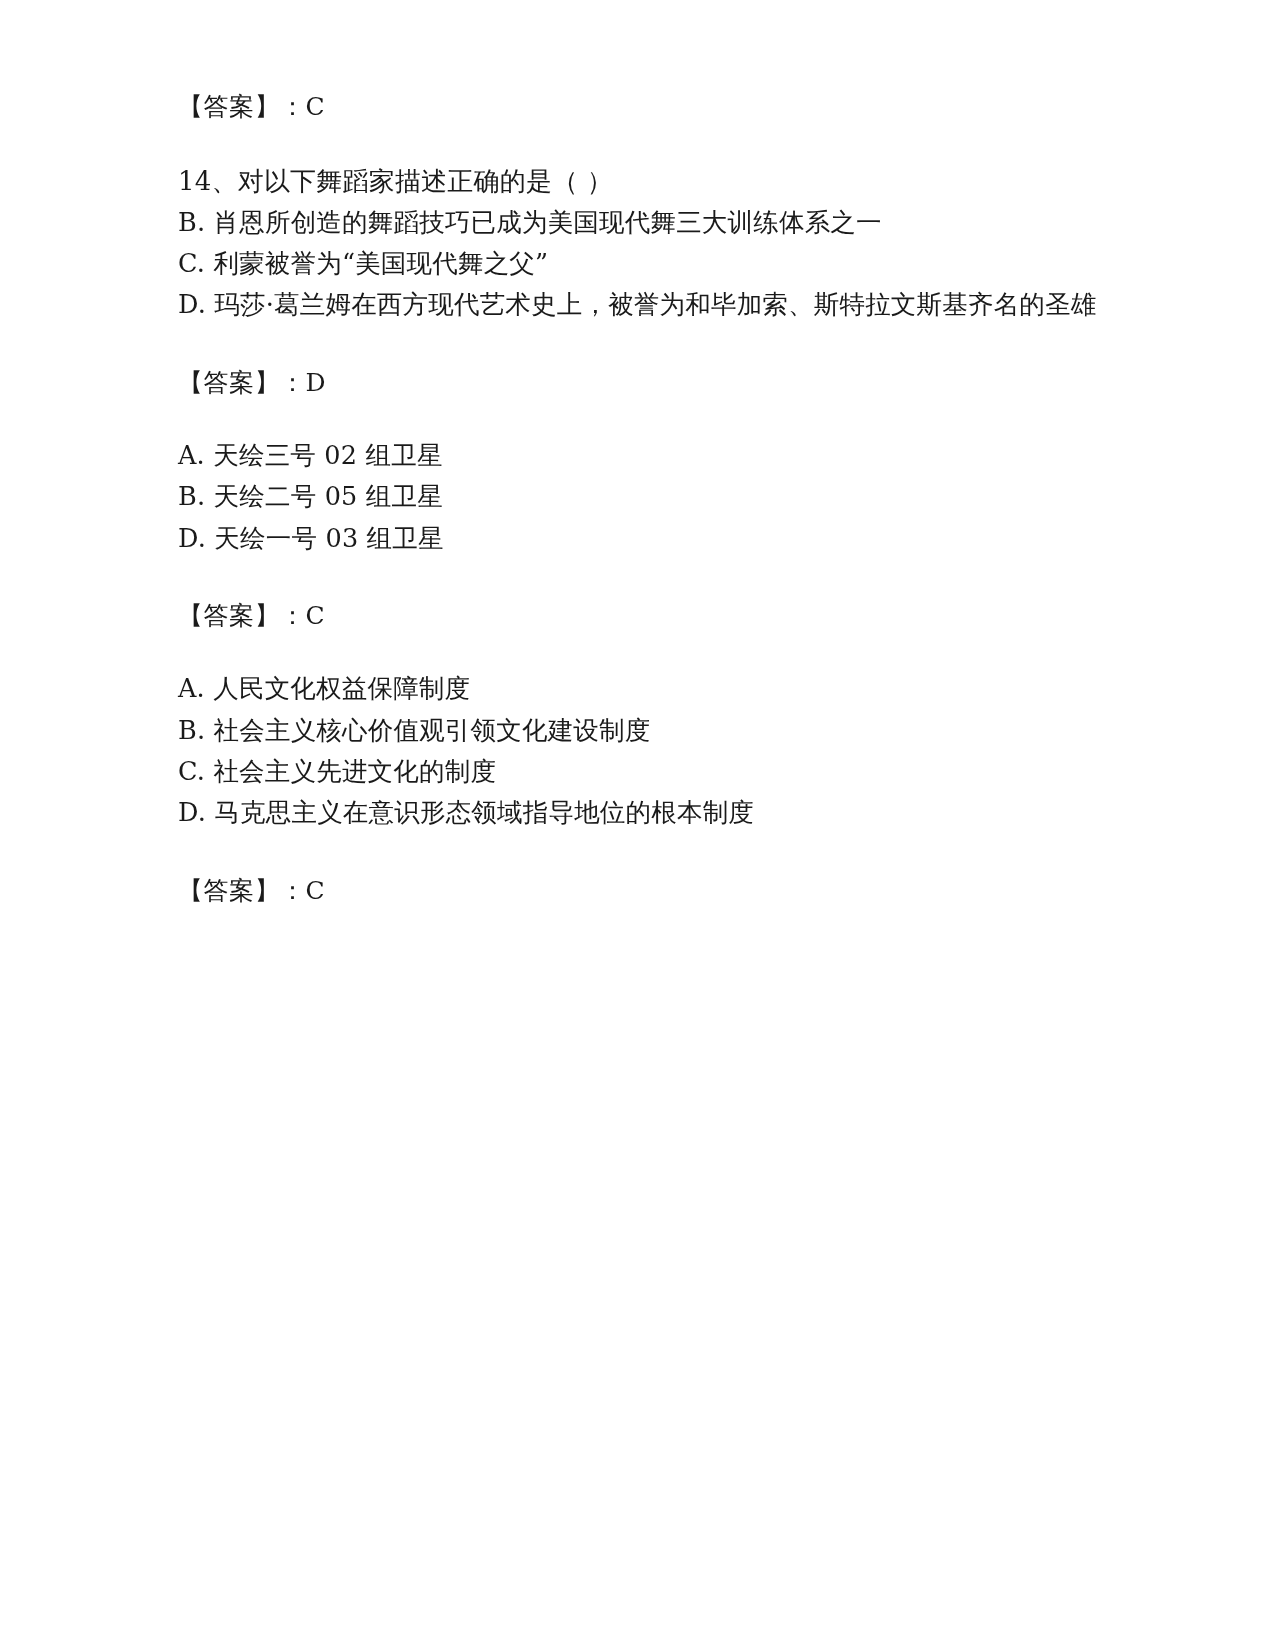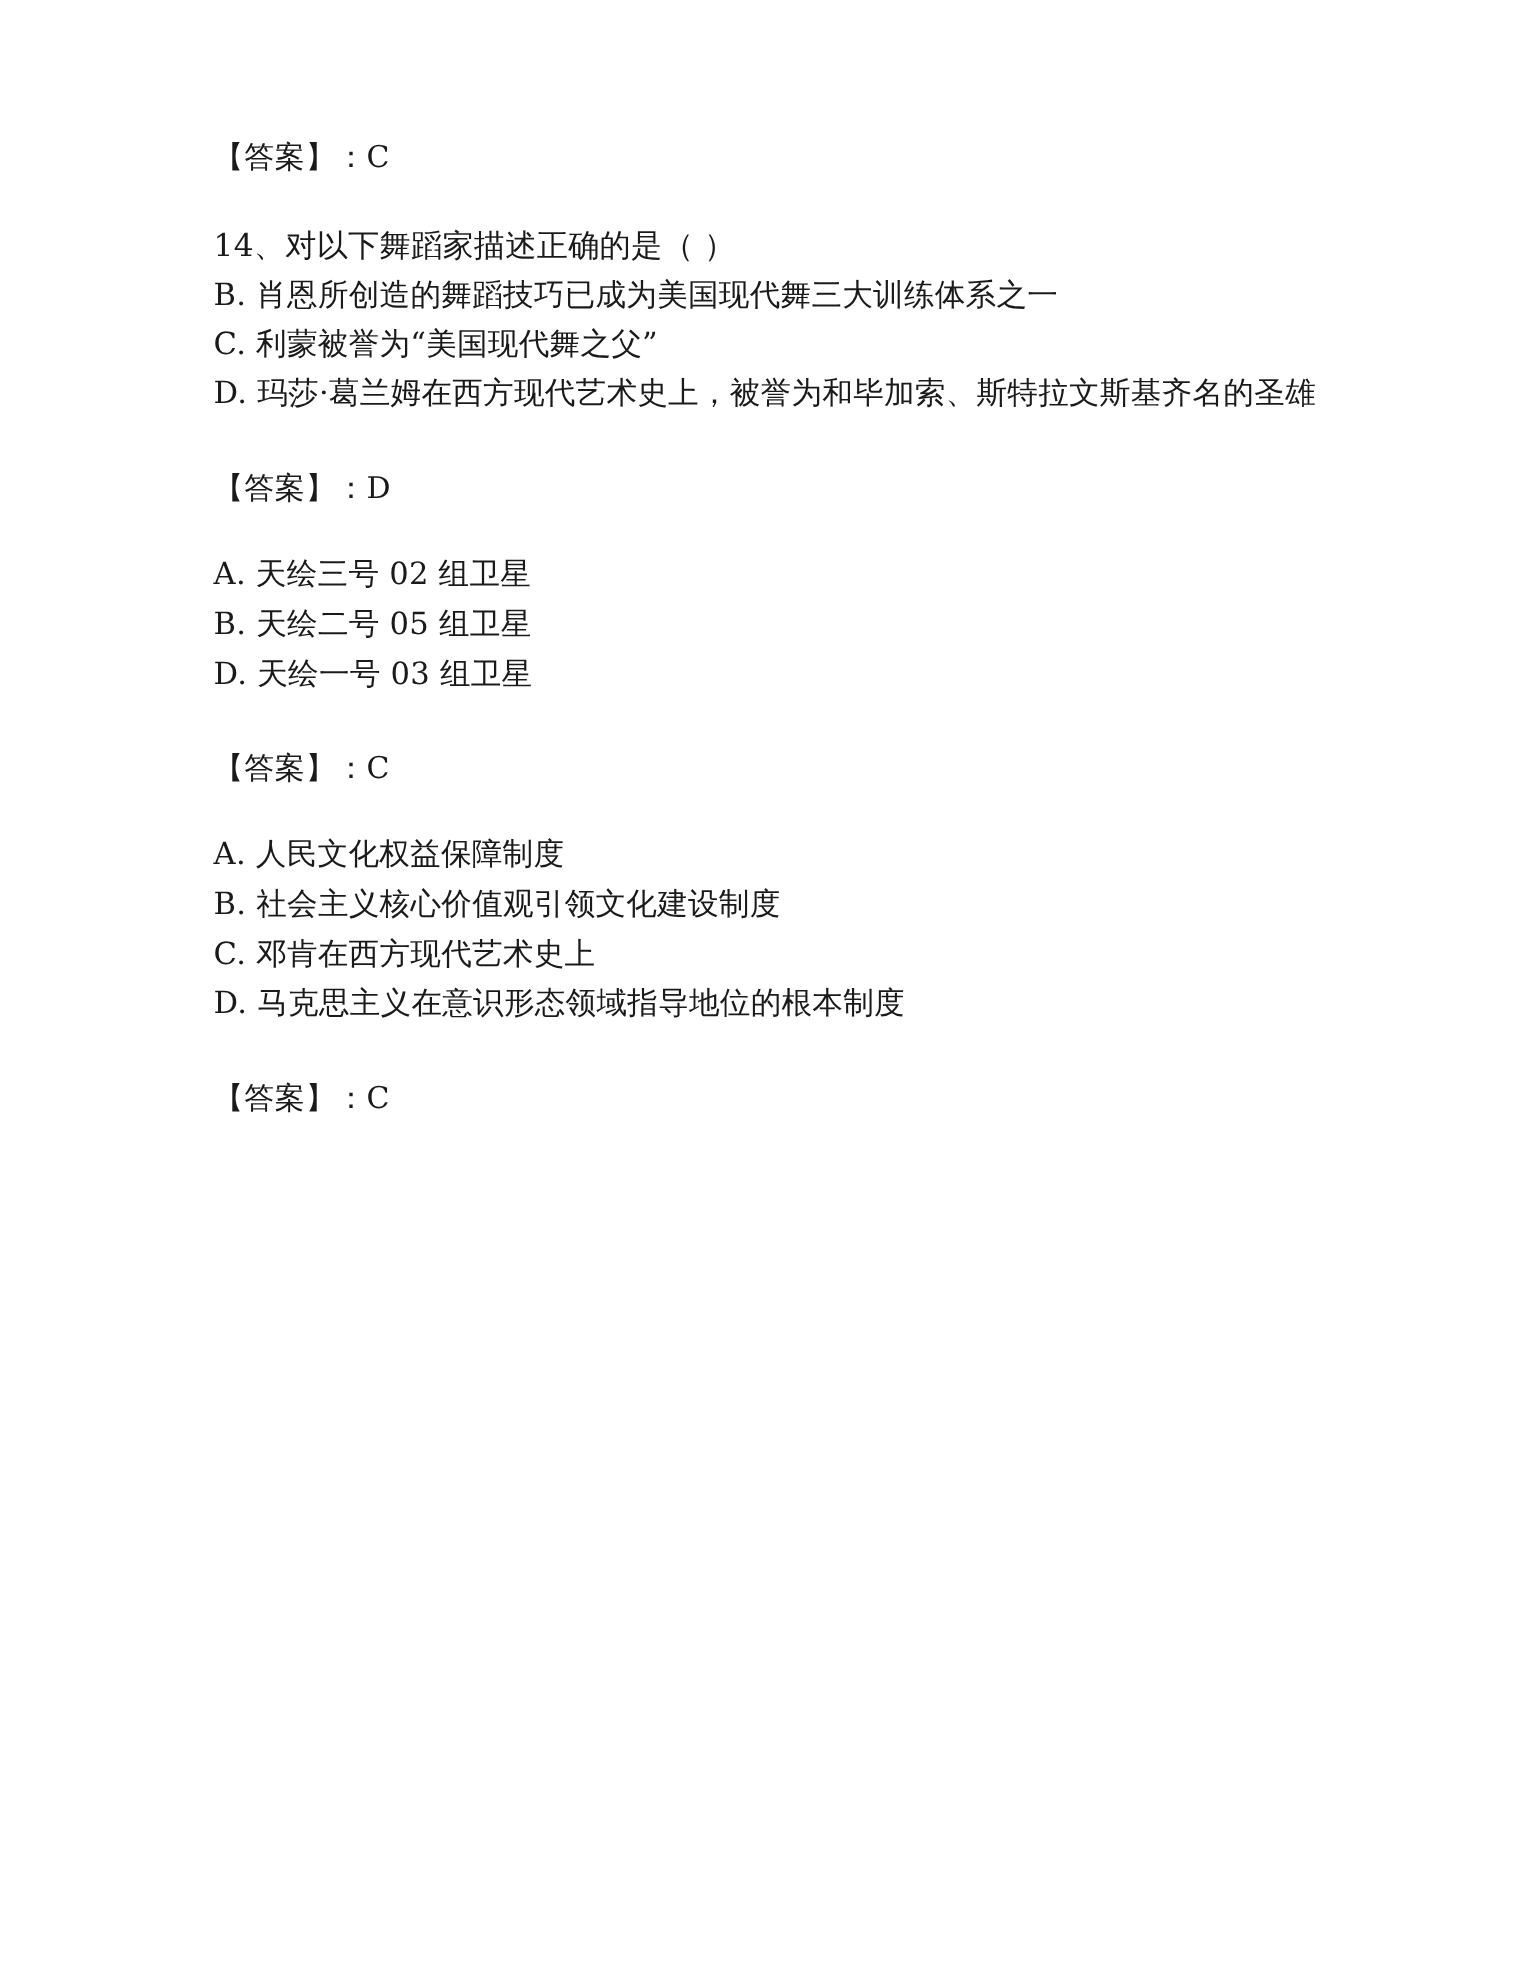--- a/index.html
+++ b/index.html
@@ -11,21 +11,21 @@
     width: 1275px;
     height: 1650px;
     font-family: "DejaVu Serif", "Liberation Serif", serif;
     color: #1a1a1a;
   }
   .page {
     position: relative;
     width: 1275px;
     height: 1650px;
     box-sizing: border-box;
-    padding: 112px 178px 60px 178px;
+    padding: 88px 178px 60px 178px;
   }
   .answer-line {
     font-size: 25px;
     line-height: 1.5;
     letter-spacing: 0.5px;
     margin: 0;
   }
   .block {
     margin: 0;
   }
@@ -74,19 +74,19 @@
     <div class="q-option">D. 天绘一号 03 组卫星</div>
     <div class="gap-answer-top"></div>
     <div class="answer-line">【答案】：C</div>
   </div>
 
   <div class="gap-block"></div>
 
   <div class="block">
     <div class="q-option">A. 人民文化权益保障制度</div>
     <div class="q-option">B. 社会主义核心价值观引领文化建设制度</div>
-    <div class="q-option">C. 邓肯在西方现代艺术史上</div>
+    <div class="q-option">C. 社会主义先进文化的制度</div>
     <div class="q-option">D. 马克思主义在意识形态领域指导地位的根本制度</div>
     <div class="gap-answer-top"></div>
     <div class="answer-line">【答案】：C</div>
   </div>
 
 </div>
 
 </body></html>

